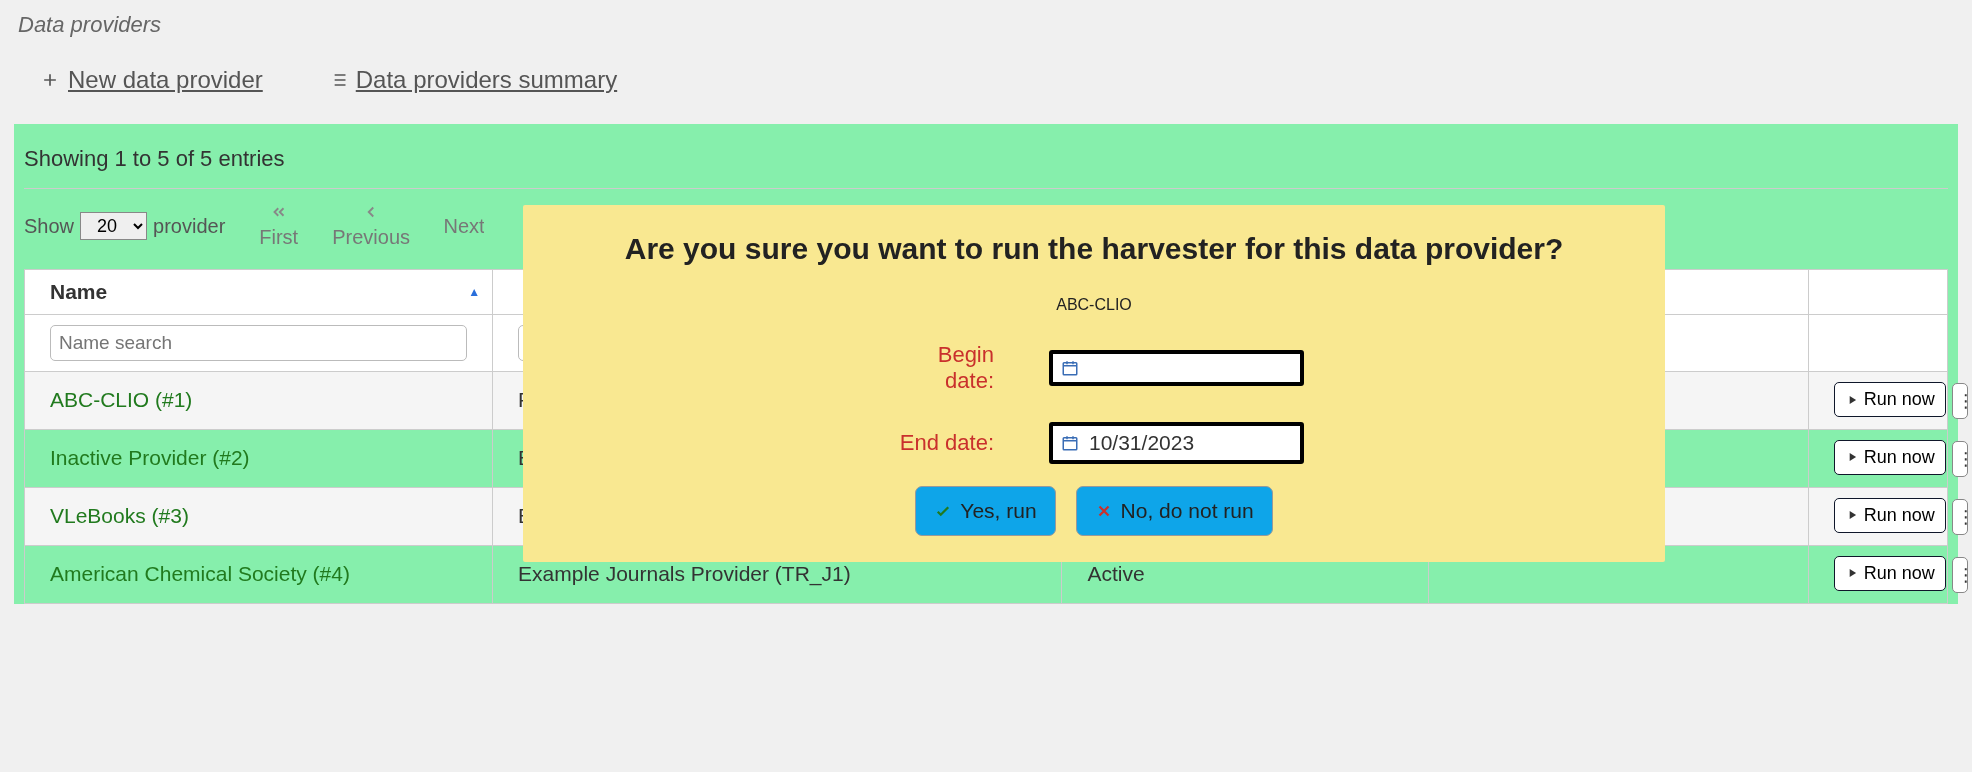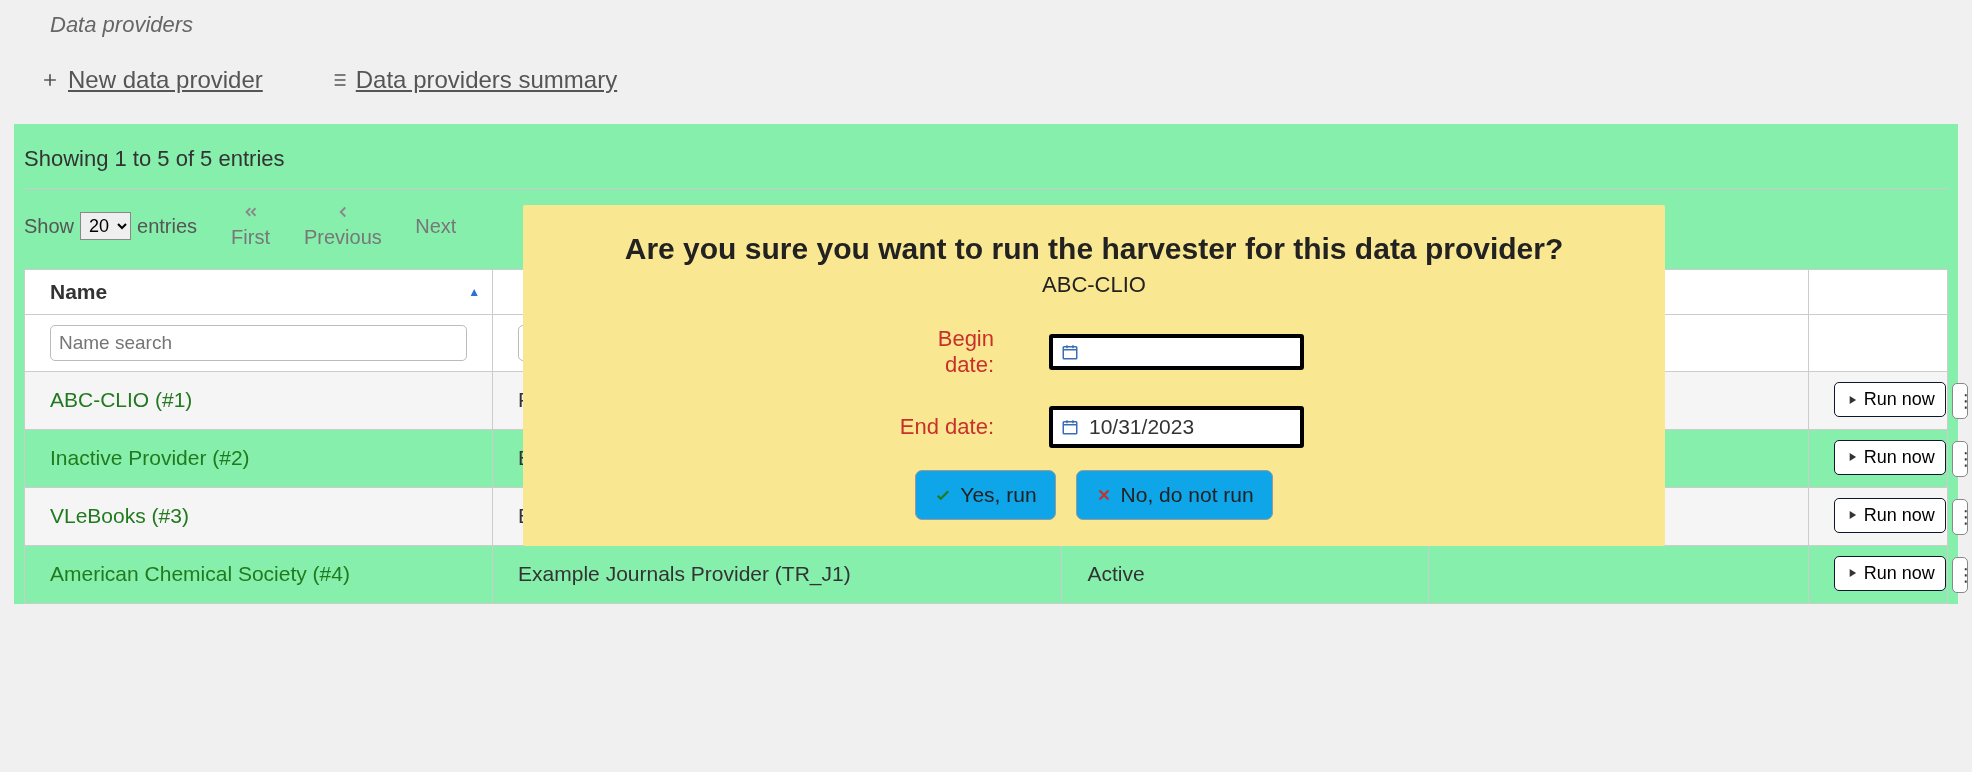--- a/index.html
+++ b/index.html
@@ -8,21 +8,20 @@
     font-family: Arial, Helvetica, sans-serif;
     background: #f0f0f0;
     color: #333;
     font-size: 20px;
   }
   .page-title {
     font-style: italic;
     color: #666;
     padding: 12px 18px 28px;
     font-size: 22px;
-    margin-left: 32px;
   }
   .toolbar {
     display: flex;
     gap: 65px;
     padding: 0 40px 30px;
     align-items: center;
   }
   .toolbar-link {
     color: #555;
     font-size: 24px;
@@ -52,21 +51,21 @@
     color: #555;
   }
   .show-entries {
     display: flex;
     align-items: center;
     gap: 6px;
     font-size: 20px;
   }
   .show-entries select {
     font-size: 18px;
-    padding: 2px 4px;
+    padding: 2px 12px;
     border: 1px solid #888;
   }
   .pager-btn {
     color: #777;
     display: flex;
     align-items: center;
     gap: 5px;
     font-size: 20px;
     cursor: pointer;
     flex-direction: column;
@@ -152,23 +151,23 @@
     text-align: center;
     font-family: Arial, sans-serif;
   }
   .modal-title {
     font-size: 30px;
     font-weight: bold;
     color: #222;
     line-height: 1.3;
   }
   .modal-subtitle {
-    font-size: 22px;
+    font-size: 16px;
     color: #222;
-    margin-top: 4px;
+    margin-top: 28px;
   }
   .form-row {
     display: flex;
     justify-content: center;
     align-items: center;
     gap: 55px;
     margin-top: 28px;
   }
   .form-label {
     color: #c9302c;
@@ -234,21 +233,21 @@
 
 <div class="panel">
   <div class="showing-info">Showing 1 to 5 of 5 entries</div>
 
   <div class="pager-row">
     <div class="show-entries">
       <span>Show</span>
       <select>
         <option>20</option>
       </select>
-      <span>entries</span>
+      <span>provider</span>
     </div>
     <div class="pager-btn">
       <svg viewBox="0 0 24 24" fill="none" stroke="#888" stroke-width="2.5">
           <path d="M11 17l-5-5 5-5M18 17l-5-5 5-5"></path>
         </svg>
       <span>First</span>
     </div>
     <div class="pager-btn">
       <svg viewBox="0 0 24 24" fill="none" stroke="#888" stroke-width="2.5">
           <path d="M15 18l-6-6 6-6"></path>

